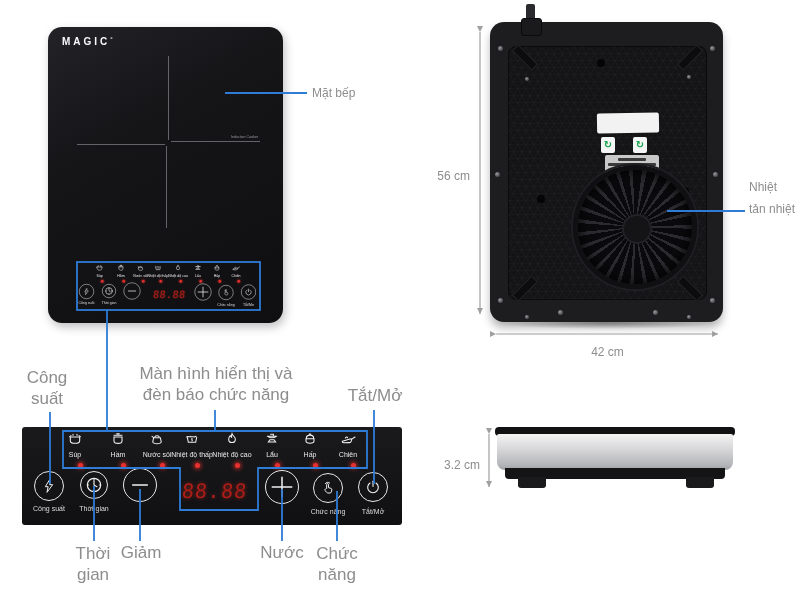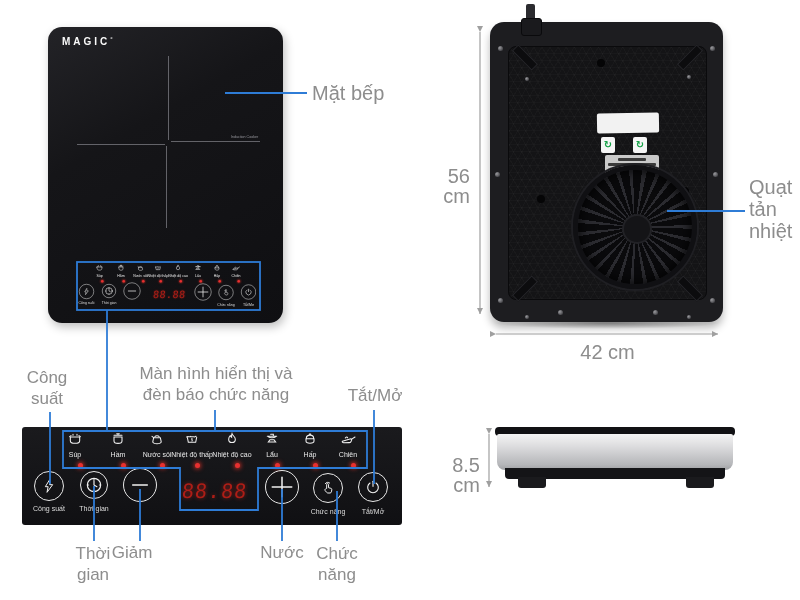--- a/index.html
+++ b/index.html
@@ -1,19 +1,19 @@
 <!DOCTYPE html>
 <html><head>
 <meta charset="utf-8">
 <style>
   html,body{margin:0;padding:0;}
   body{width:800px;height:600px;position:relative;background:#ffffff;overflow:hidden;
        font-family:"Liberation Sans","DejaVu Sans",sans-serif;}
   .abs{position:absolute;}
-  .label{position:absolute;color:#8d8d8d;font-size:20px;line-height:20px;z-index:6;}
+  .label{position:absolute;color:#8d8d8d;font-size:12px;line-height:20px;z-index:6;}
   .center{text-align:center;}
   .right{text-align:right;}
 
   
   #front-view{left:48px;top:27px;width:235px;height:296px;border-radius:14px;
     background:linear-gradient(150deg,#232327 0%,#151518 35%,#0f0f12 100%);
     box-shadow:2px 4px 10px rgba(0,0,0,.25);z-index:1;}
   #magic-logo{left:14px;top:9px;color:#fafafa;font-size:10px;font-weight:bold;letter-spacing:3px;}
   #magic-logo sup{font-size:6px;letter-spacing:0;}
   .cross{position:absolute;background:#7e7e84;opacity:.75;}
@@ -401,22 +401,22 @@
   <g stroke="#9f9f9f" stroke-width="1.2" fill="none">
     <line x1="480" y1="32" x2="480" y2="314" marker-start="url(#arrow)" marker-end="url(#arrow)"></line>
     <line x1="496" y1="334" x2="718" y2="334" marker-start="url(#arrow)" marker-end="url(#arrow)"></line>
     <line x1="489" y1="434" x2="489" y2="487" marker-start="url(#arrow)" marker-end="url(#arrow)"></line>
   </g>
 </svg>
 
 <div class="label" style="left:312px;top:83px;">Mặt bếp</div>
 <div class="label right" style="left:418px;top:166px;width:52px;">56 cm</div>
 <div class="label center" style="left:560px;top:342px;width:95px;">42 cm</div>
-<div class="label" style="left:749px;top:176px;width:48px;line-height:22px;">Quạt tản nhiệt</div>
-<div class="label right" style="left:420px;top:455px;width:60px;">8.5 cm</div>
+<div class="label" style="left:749px;top:176px;width:48px;line-height:22px;">Nhiệt tản nhiệt</div>
+<div class="label right" style="left:420px;top:455px;width:60px;">3.2 cm</div>
 
 <div class="label center" style="left:17px;top:367px;width:60px;font-size:17px;line-height:21px;">Công suất</div>
 <div class="label center" style="left:128px;top:363px;width:176px;font-size:17px;line-height:21px;">Màn hình hiển thị và đèn báo chức năng</div>
 <div class="label center" style="left:344px;top:386px;width:62px;font-size:17px;">Tắt/Mở</div>
 <div class="label center" style="left:69px;top:543px;width:48px;font-size:17px;line-height:21px;">Thời gian</div>
-<div class="label center" style="left:106px;top:543px;width:52px;font-size:17px;">Giảm</div>
+<div class="label center" style="left:115px;top:543px;width:52px;font-size:17px;">Giảm</div>
 <div class="label center" style="left:256px;top:543px;width:52px;font-size:17px;">Nước</div>
 <div class="label center" style="left:310px;top:543px;width:54px;font-size:17px;line-height:21px;">Chức năng</div>
 
 </body></html>

